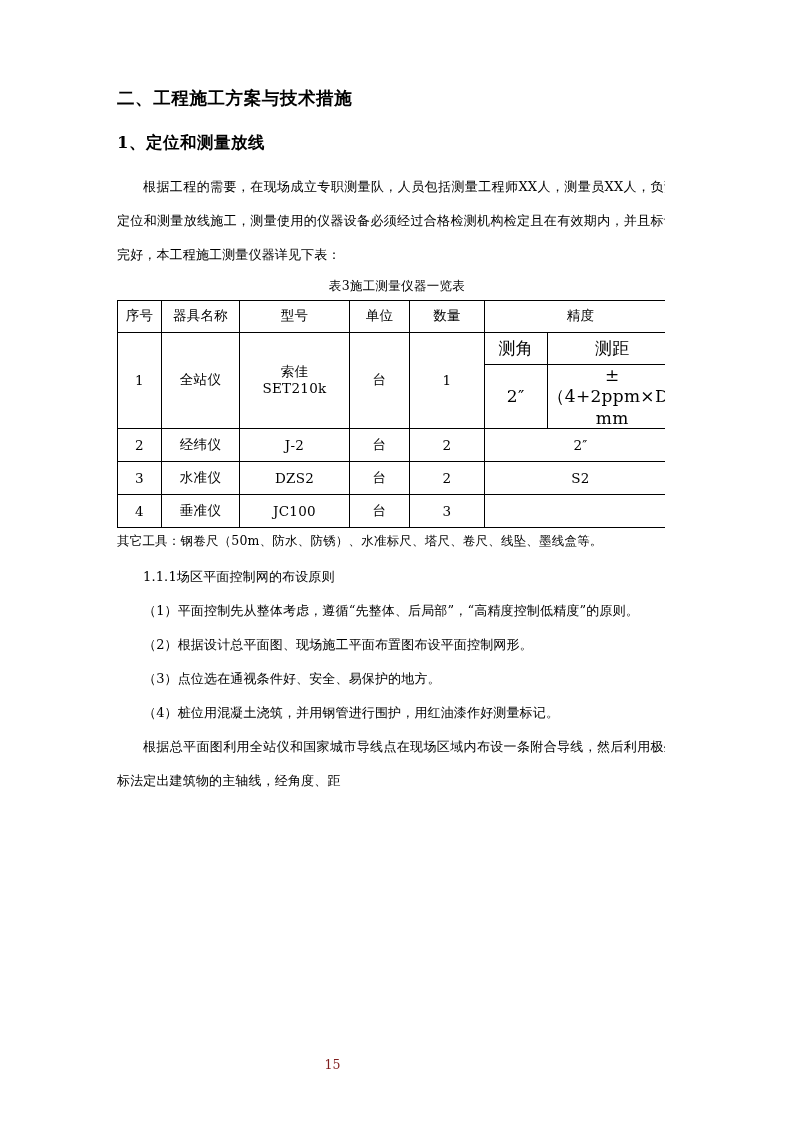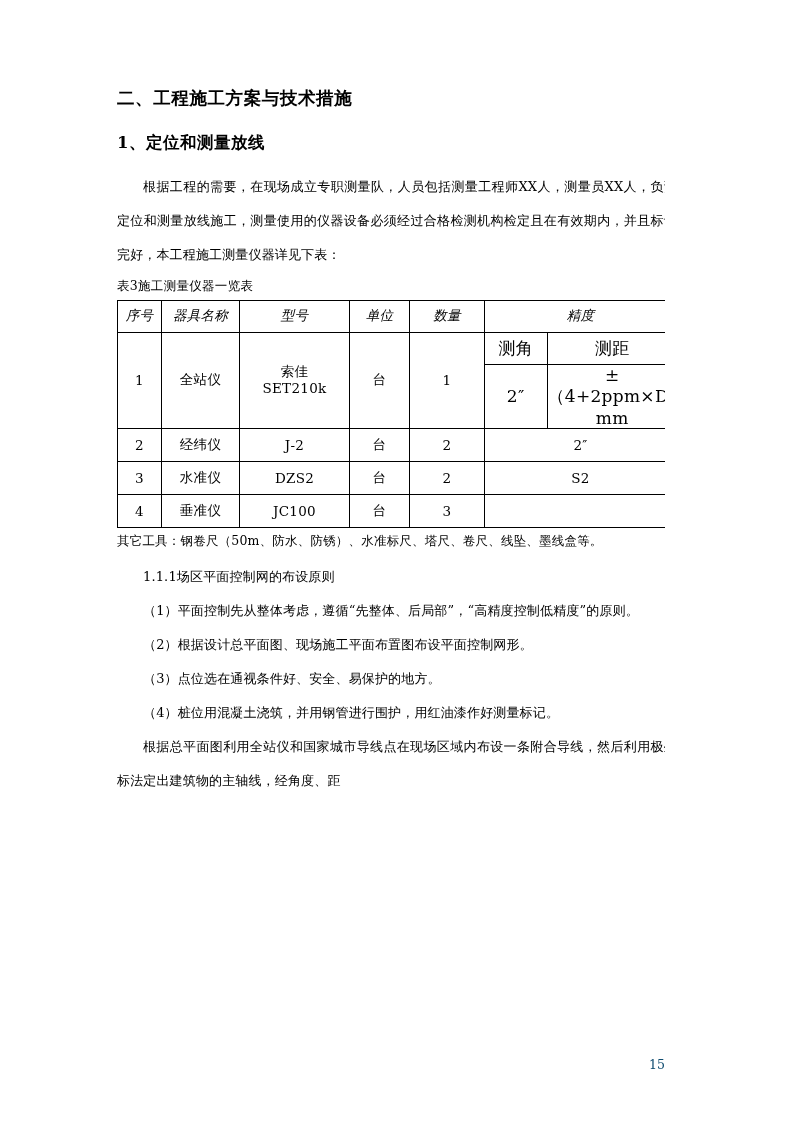--- a/index.html
+++ b/index.html
@@ -57,21 +57,21 @@
   .para.indent {
     text-indent: 2em;
   }
   .para.tight {
     text-align: left;
   }
 
   
   .table-caption {
     font-size: 12.5px;
-    text-align: left;
+    text-align: center;
     margin: 6px 0 5px 0;
     letter-spacing: 0.3px;
   }
 
   
   table.instr {
     border-collapse: collapse;
     width: 559px;
     table-layout: fixed;
     margin: 0;
@@ -79,21 +79,21 @@
   table.instr td, table.instr th {
     border: 1px solid #000000;
     text-align: center;
     vertical-align: middle;
     font-weight: normal;
     font-size: 13.5px;
     letter-spacing: 0.3px;
     padding: 0;
   }
   .ch { font-family: "DejaVu Serif", "Liberation Serif", serif; }
-  .r-head td { height: 31px; font-style: italic; }
+  .r-head td { height: 31px; }
   .r-n td { height: 32px; }
   .model-line { line-height: 17px; }
 
   
   table.prec {
     border-collapse: collapse;
     width: 100%;
     table-layout: fixed;
   }
   table.prec td {
@@ -118,23 +118,23 @@
 
   
   .gap-sm { height: 9px; }
 
   
   .page-number {
     position: absolute;
     left: 0;
     right: 0;
     top: 1057px;
-    text-align: right;
+    text-align: center;
     font-size: 12.5px;
-    color: #0c4a6e;
+    color: #7f1d1d;
   }
 </style>
 </head>
 <body>
 
 <div class="page">
   <div class="content">
 
     <h1 class="h1">二、工程施工方案与技术措施</h1>
 

